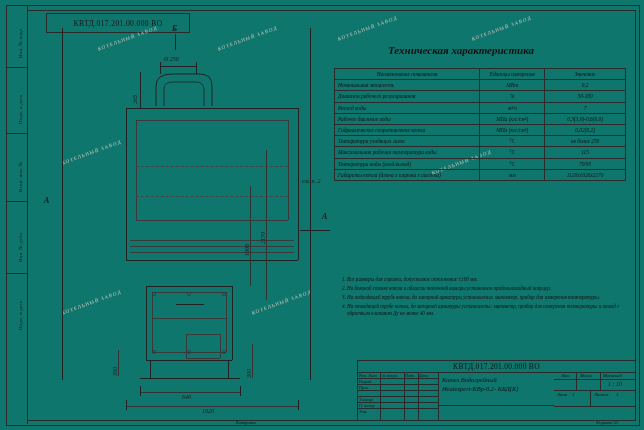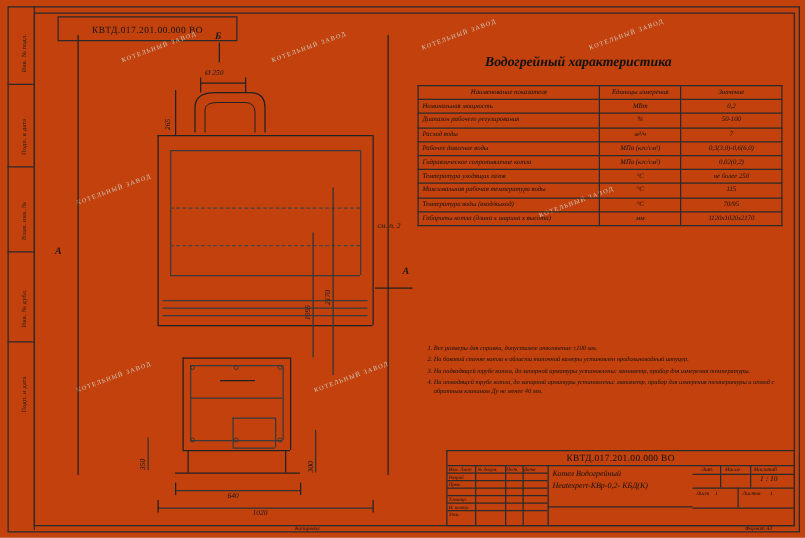--- a/index.html
+++ b/index.html
@@ -4,21 +4,21 @@
 <style>
   html,body{margin:0;padding:0;}
   body{
     width:644px;height:430px;
     background:#f0efe9;
     font-family:"Liberation Serif", serif;
     overflow:hidden;
   }
   .sheet{
     position:absolute;left:0;top:0;width:644px;height:430px;
-    background:#c2410c;
+    background:#0f766e;
   }
   .outer-frame{
     position:absolute;left:6px;top:5px;width:632px;height:419px;
     border:1px solid #2a2a2a;
   }
   .inner-frame{
     position:absolute;left:27px;top:10px;width:607px;height:409px;
     border:1px solid #2a2a2a;
   }
   
@@ -240,21 +240,21 @@
   <div class="dim-h" style="left:140px;top:392px;width:100px;"></div>
   <div class="ln vl" style="left:140px;top:386px;height:10px;"></div>
   <div class="ln vl" style="left:240px;top:386px;height:10px;"></div>
   <div class="lbl lbl-i" style="left:182px;top:394px;">640</div>
 
   <div class="dim-h" style="left:126px;top:406px;width:172px;"></div>
   <div class="ln vl" style="left:126px;top:400px;height:10px;"></div>
   <div class="ln vl" style="left:298px;top:400px;height:10px;"></div>
   <div class="lbl lbl-i" style="left:202px;top:408px;">1020</div>
 
-  <div class="tc-title">Водогрейный характеристика</div>
+  <div class="tc-title">Техническая характеристика</div>
   <table class="spec">
     <thead>
       <tr>
         <th class="name">Наименование показателя</th>
         <th class="unit">Единицы измерения</th>
         <th class="val">Значение</th>
       </tr>
     </thead>
     <tbody>
       <tr>

